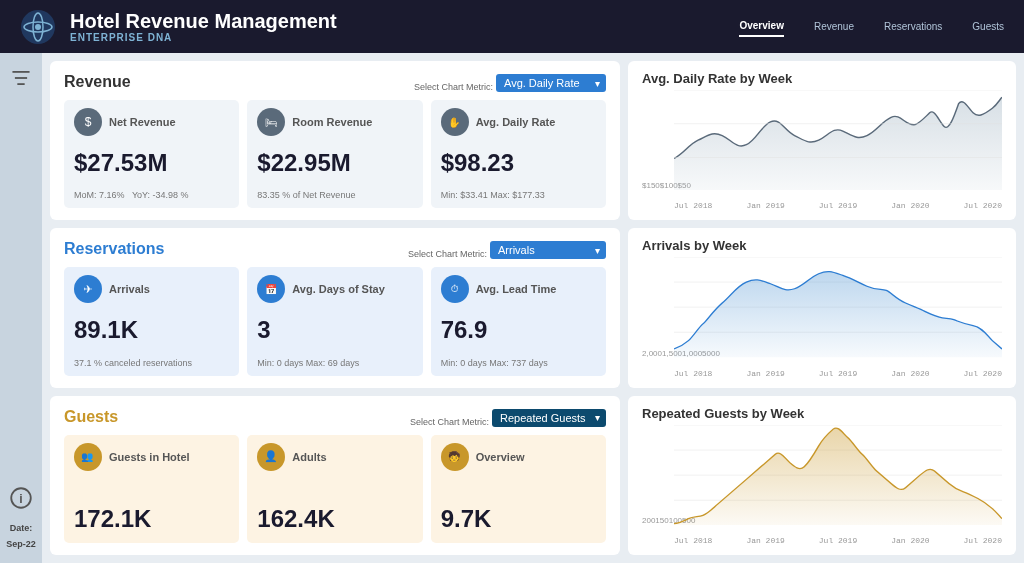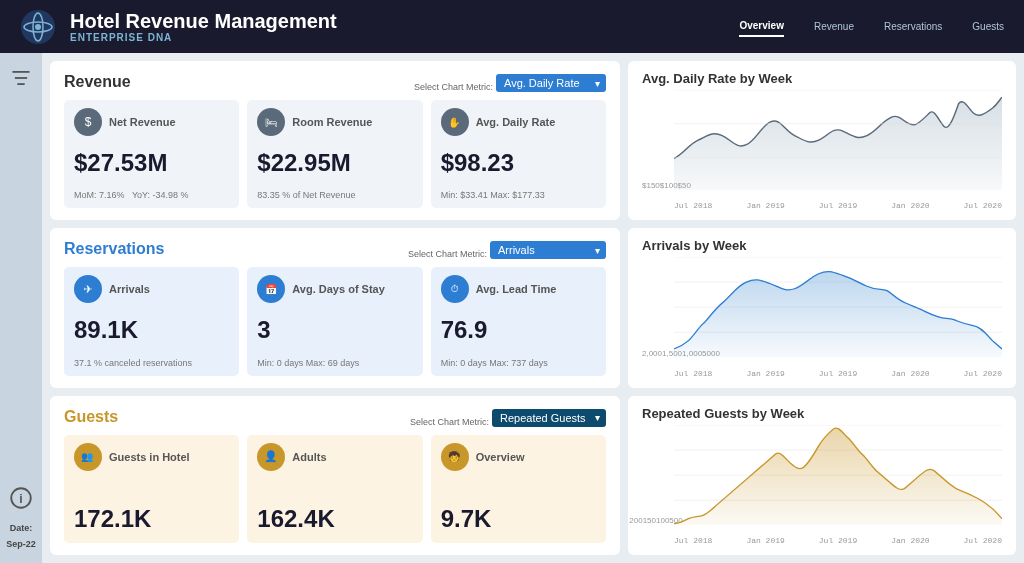--- a/index.html
+++ b/index.html
@@ -558,21 +558,21 @@
               <span class="metric-label">Overview</span>
             </div>
             <div class="metric-value">9.7K</div>
           </div>
         </div>
       </div>
 
       <div class="panel panel-right">
         <div class="chart-title">Repeated Guests by Week</div>
         <div class="chart-area">
-          <div class="chart-y-axis" style="bottom:20px;justify-content:center;">
+          <div class="chart-y-axis" style="bottom:20px;">
             <span class="y-label">200</span>
             <span class="y-label">150</span>
             <span class="y-label">100</span>
             <span class="y-label">50</span>
             <span class="y-label">0</span>
           </div>
           <div class="chart-svg-wrapper">
             <svg viewBox="0 0 340 120" preserveAspectRatio="none">
               <defs>
                 <linearGradient id="guestGrad" x1="0" y1="0" x2="0" y2="1">

